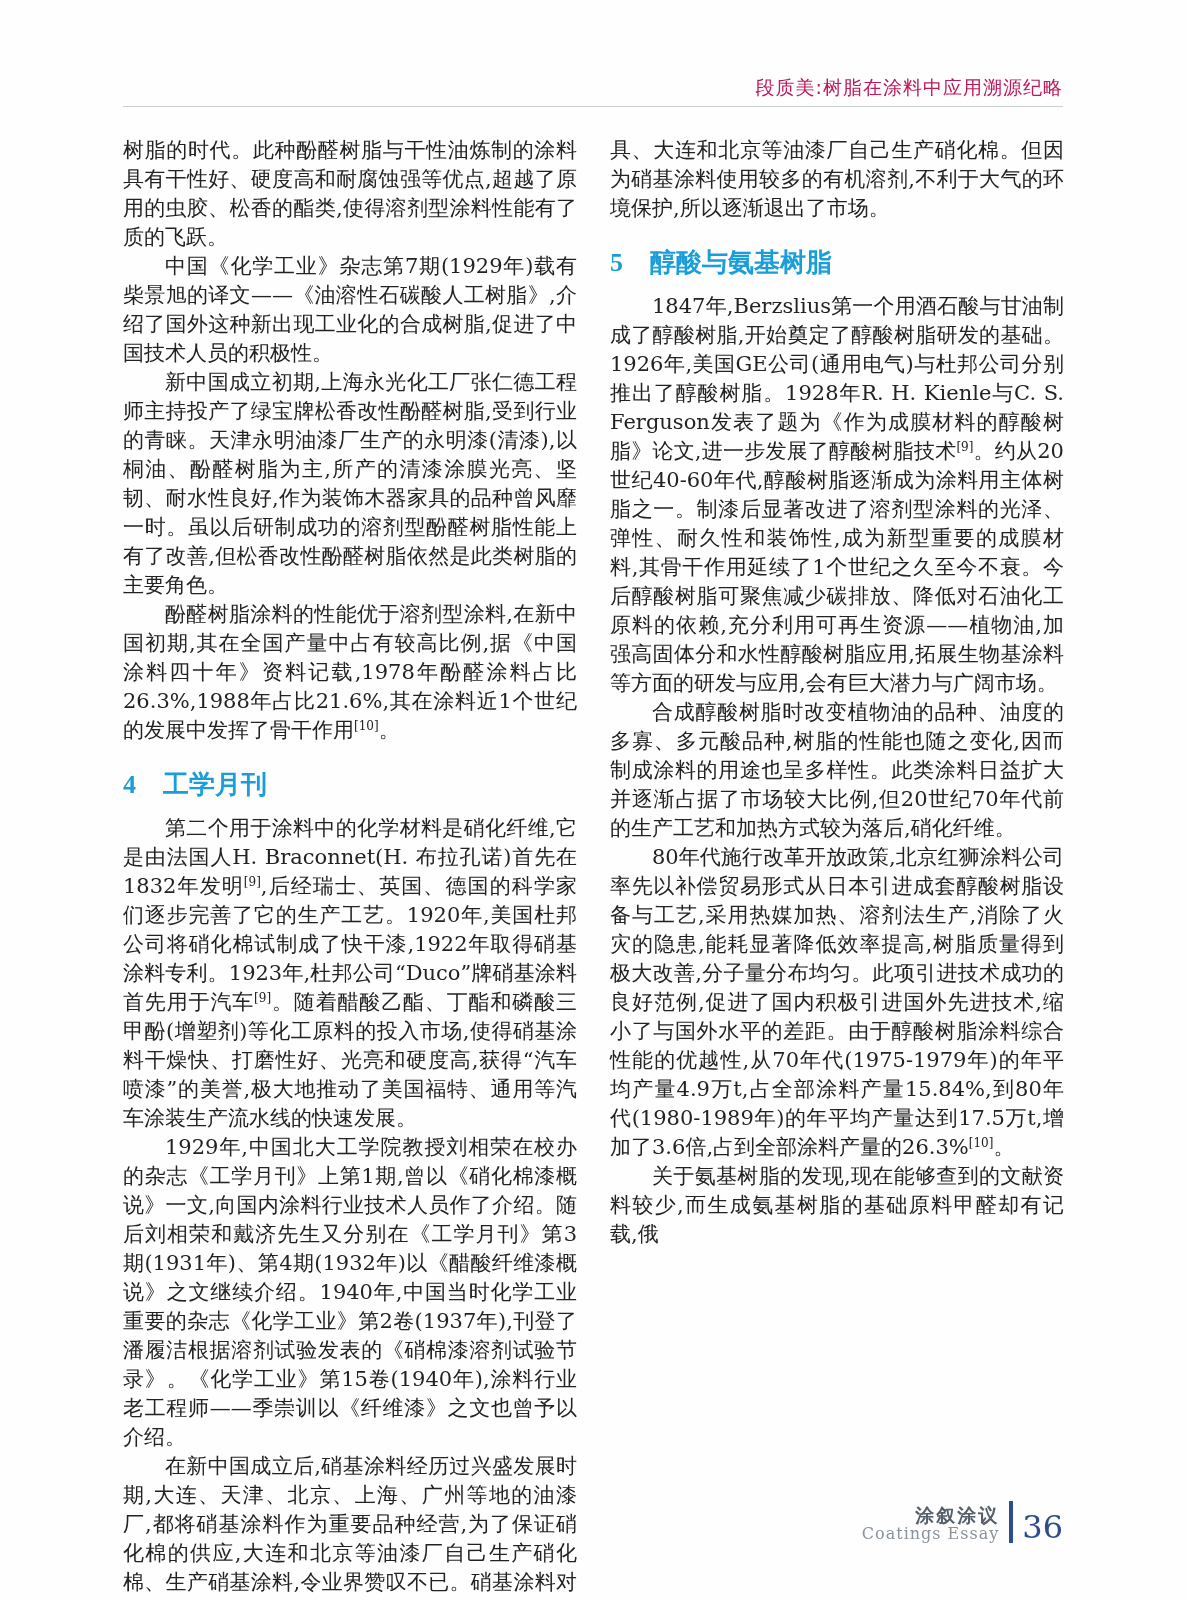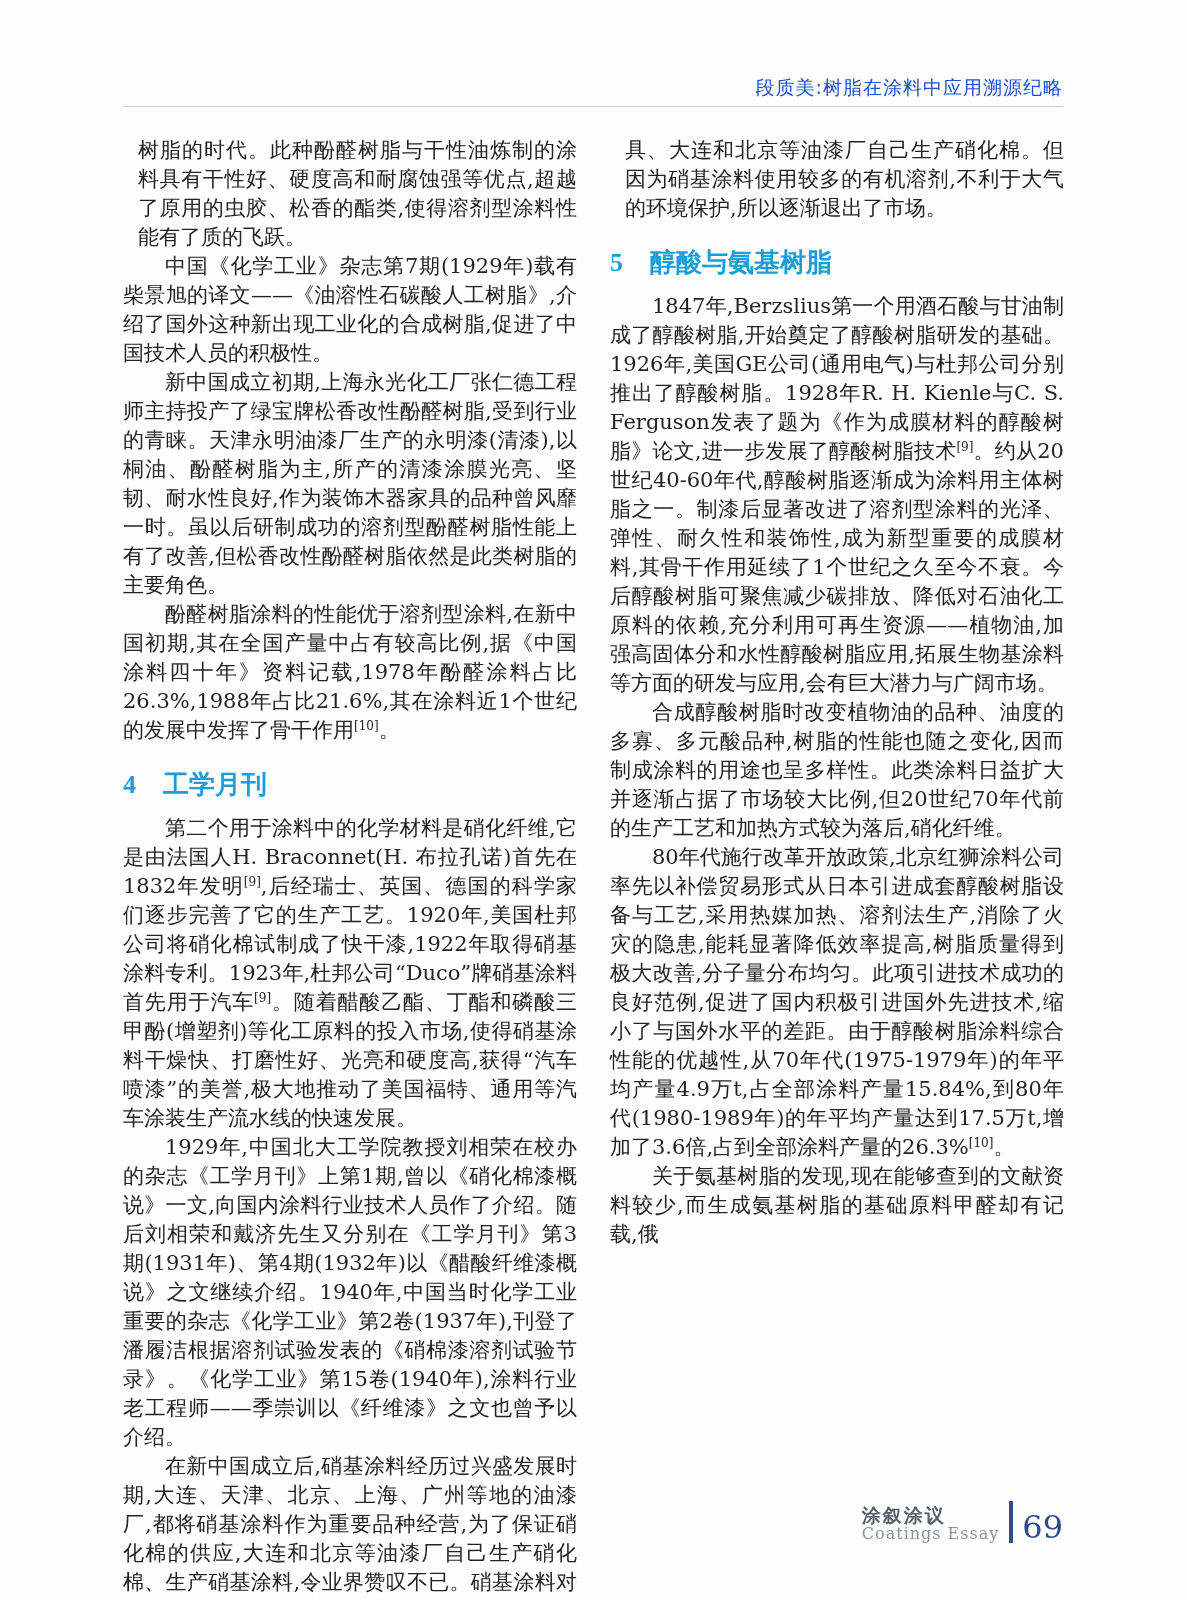--- a/index.html
+++ b/index.html
@@ -19,21 +19,21 @@
   
   .running-header {
     position: absolute;
     top: 76px;
     left: 123px;
     width: 940px;
     text-align: right;
     font-family: "DejaVu Sans", "Liberation Sans", sans-serif;
     font-size: 19px;
     line-height: 22px;
-    color: #1d4ed8;
+    color: #be185d;
     letter-spacing: 1px;
   }
   .header-rule {
     position: absolute;
     top: 106px;
     left: 123px;
     width: 940px;
     height: 0;
     border-top: 1px solid #cdd1d4;
   }
@@ -51,21 +51,21 @@
     flex: 0 0 454px;
   }
   .para {
     margin: 0;
     font-size: 21px;
     line-height: 29px;
     text-align: justify;
     text-indent: 2em;
     overflow-wrap: break-word;
   }
-  .para.no-indent { text-indent: 0; margin-left: 15px; }
+  .para.no-indent { text-indent: 0; }
   sup.ref {
     font-size: 12px;
     line-height: 0;
     vertical-align: 7px;
     letter-spacing: 0;
   }
   .section-heading {
     margin: 24px 0 13px 0;
     font-family: Liberation Serif, serif;
     font-weight: bold;
@@ -77,21 +77,21 @@
   .sec-num { margin-right: 27px; }
   
   .page-footer {
     position: absolute;
     top: 1498px;
     right: 124px;
     display: flex;
     align-items: center;
   }
   .footer-titles {
-    text-align: left;
+    text-align: right;
     margin-right: 10px;
   }
   .footer-cn {
     font-family: "DejaVu Sans", "Liberation Sans", sans-serif;
     font-weight: bold;
     font-size: 19px;
     line-height: 22px;
     color: #55606b;
     letter-spacing: 2px;
   }
@@ -146,16 +146,16 @@
         <p class="para">关于氨基树脂的发现,现在能够查到的文献资料较少,而生成氨基树脂的基础原料甲醛却有记载,俄</p>
       </div>
   </div>
 
   <div class="page-footer">
     <div class="footer-titles">
       <div class="footer-cn">涂叙涂议</div>
       <div class="footer-en">Coatings Essay</div>
     </div>
     <div class="footer-bar"></div>
-    <div class="footer-page">69</div>
+    <div class="footer-page">36</div>
   </div>
 
 </div>
 
 </body></html>

